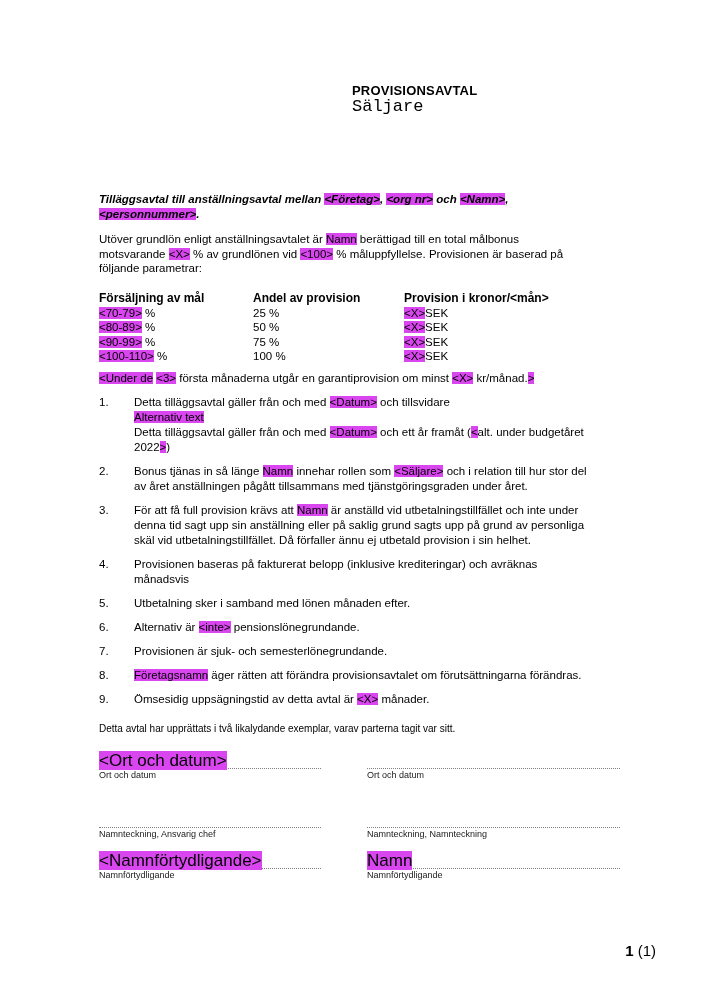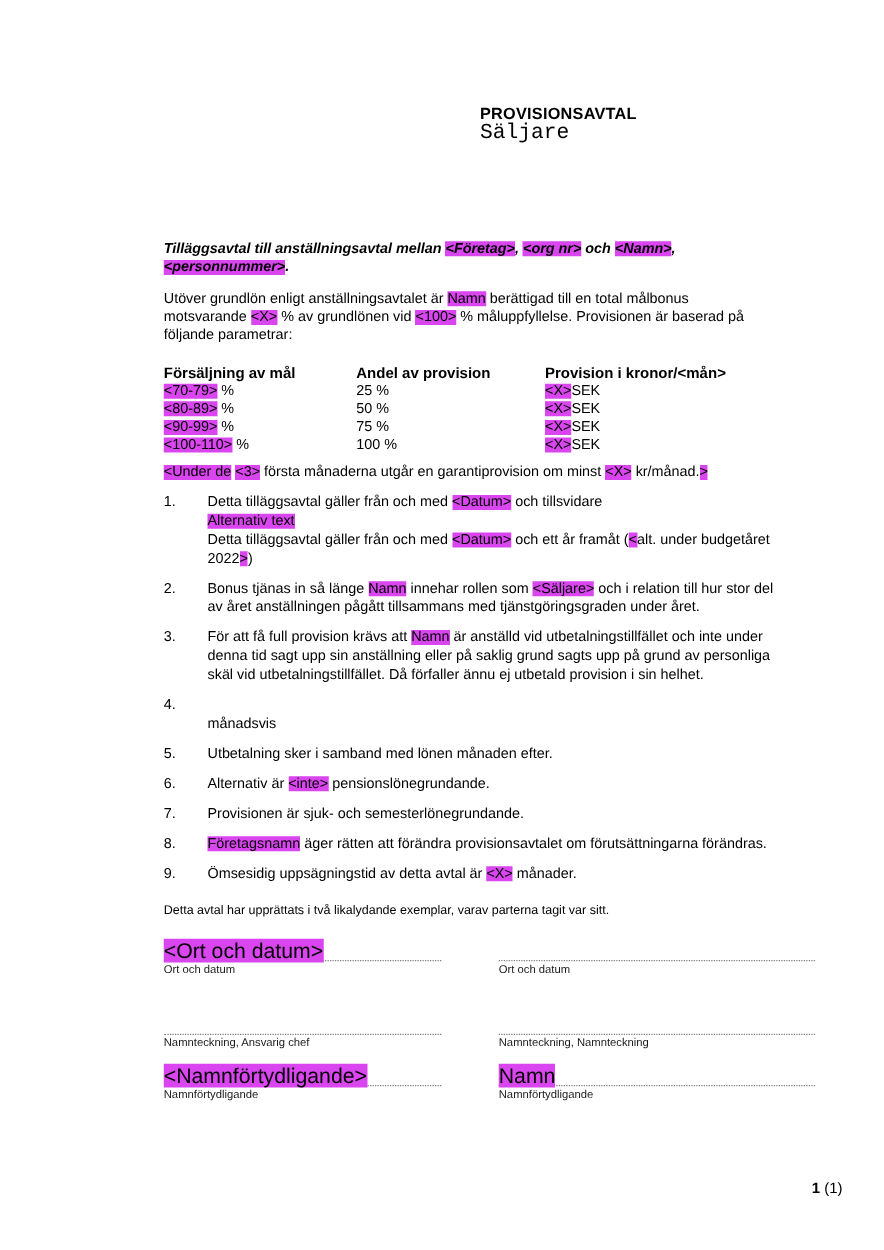--- a/index.html
+++ b/index.html
@@ -2,21 +2,21 @@
 <html><head>
 <meta charset="utf-8">
 <style>
   * { margin:0; padding:0; box-sizing:border-box; }
   html,body { background:#fff; }
   body {
     width:707px; height:1000px; position:relative;
     font-family:"Liberation Sans", sans-serif;
     color:#000; overflow:hidden;
   }
-  .page { position:absolute; inset:0; background:#ffffff; padding:82px 40px 2px 99px;margin-left:32px; }
+  .page { position:absolute; inset:0; background:#ffffff; padding:82px 40px 2px 99px; }
   .hl { background:#d946ef; }
 
   .title-wrap { margin-left:253px; }
   .doc-title { font-size:13px; font-weight:bold; line-height:17px; letter-spacing:0.2px; }
   .doc-subtitle { font-size:17px; line-height:16px;font-family:Liberation Mono, monospace; }
 
   .intro {
     margin-top:77px; width:536px;
     font-size:11.5px; font-weight:bold; font-style:italic; line-height:15px;
   }
@@ -40,22 +40,22 @@
   .sig-col-r { width:253px; flex:none; }
   .sig-value {
     height:16px; border-bottom:1px dotted #808080;
     font-size:17px; line-height:15px; white-space:nowrap;
   }
   .sig-caption { font-size:9px; line-height:11px; color:#1a1a1a; padding-top:1px; }
   .sig-sign-line { margin-top:46px; border-bottom:1px dotted #808080; height:0; }
   .sig-row3 { margin-top:13px; }
 
   .footer {
-    position:absolute; top:944px; right:33px;
-    font-size:12px; line-height:13px;
+    position:absolute; top:944px; right:51px;
+    font-size:15px; line-height:13px;
   }
   .footer b { font-weight:bold; }
 </style>
 </head>
 <body>
 
 <div class="page">
 
   <div class="title-wrap">
     <div class="doc-title">PROVISIONSAVTAL</div>
@@ -104,21 +104,21 @@
     <div class="li">
       <div class="li-num">2.</div>
       <div class="li-body"><span>Bonus tjänas in så länge </span><span class="hl">Namn</span><span> innehar rollen som </span><span class="hl">&lt;Säljare&gt;</span><span> och i relation till hur stor del</span><br><span>av året anställningen pågått tillsammans med tjänstgöringsgraden under året.</span></div>
     </div>
     <div class="li">
       <div class="li-num">3.</div>
       <div class="li-body"><span>För att få full provision krävs att </span><span class="hl">Namn</span><span> är anställd vid utbetalningstillfället och inte under</span><br><span>denna tid sagt upp sin anställning eller på saklig grund sagts upp på grund av personliga</span><br><span>skäl vid utbetalningstillfället. Då förfaller ännu ej utbetald provision i sin helhet.</span></div>
     </div>
     <div class="li">
       <div class="li-num">4.</div>
-      <div class="li-body"><br><span>månadsvis</span></div>
+      <div class="li-body"><span>Provisionen baseras på fakturerat belopp (inklusive krediteringar) och avräknas</span><br><span>månadsvis</span></div>
     </div>
     <div class="li">
       <div class="li-num">5.</div>
       <div class="li-body"><span>Utbetalning sker i samband med lönen månaden efter.</span></div>
     </div>
     <div class="li">
       <div class="li-num">6.</div>
       <div class="li-body"><span>Alternativ är </span><span class="hl">&lt;inte&gt;</span><span> pensionslönegrundande.</span></div>
     </div>
     <div class="li">

